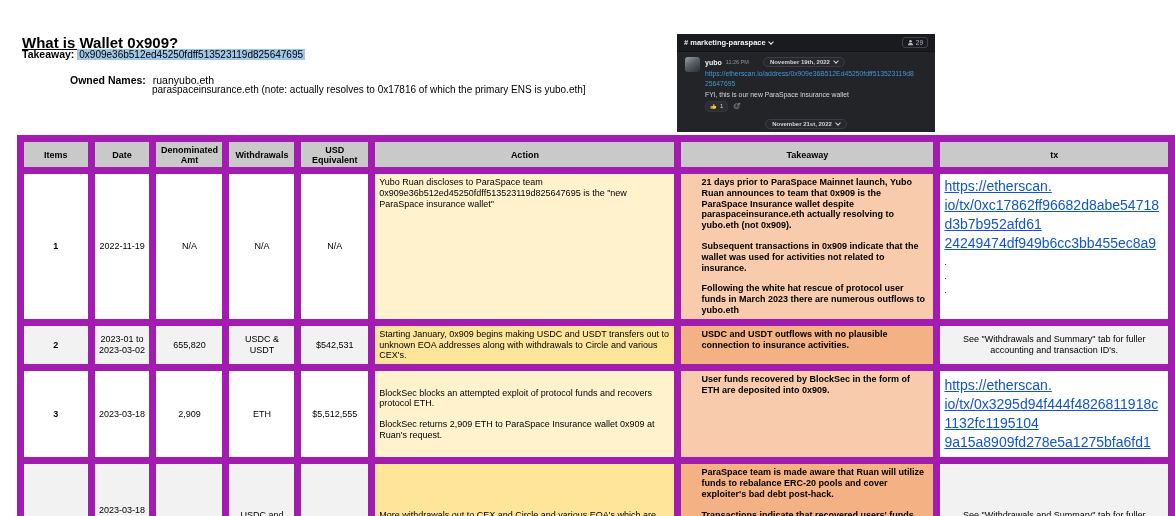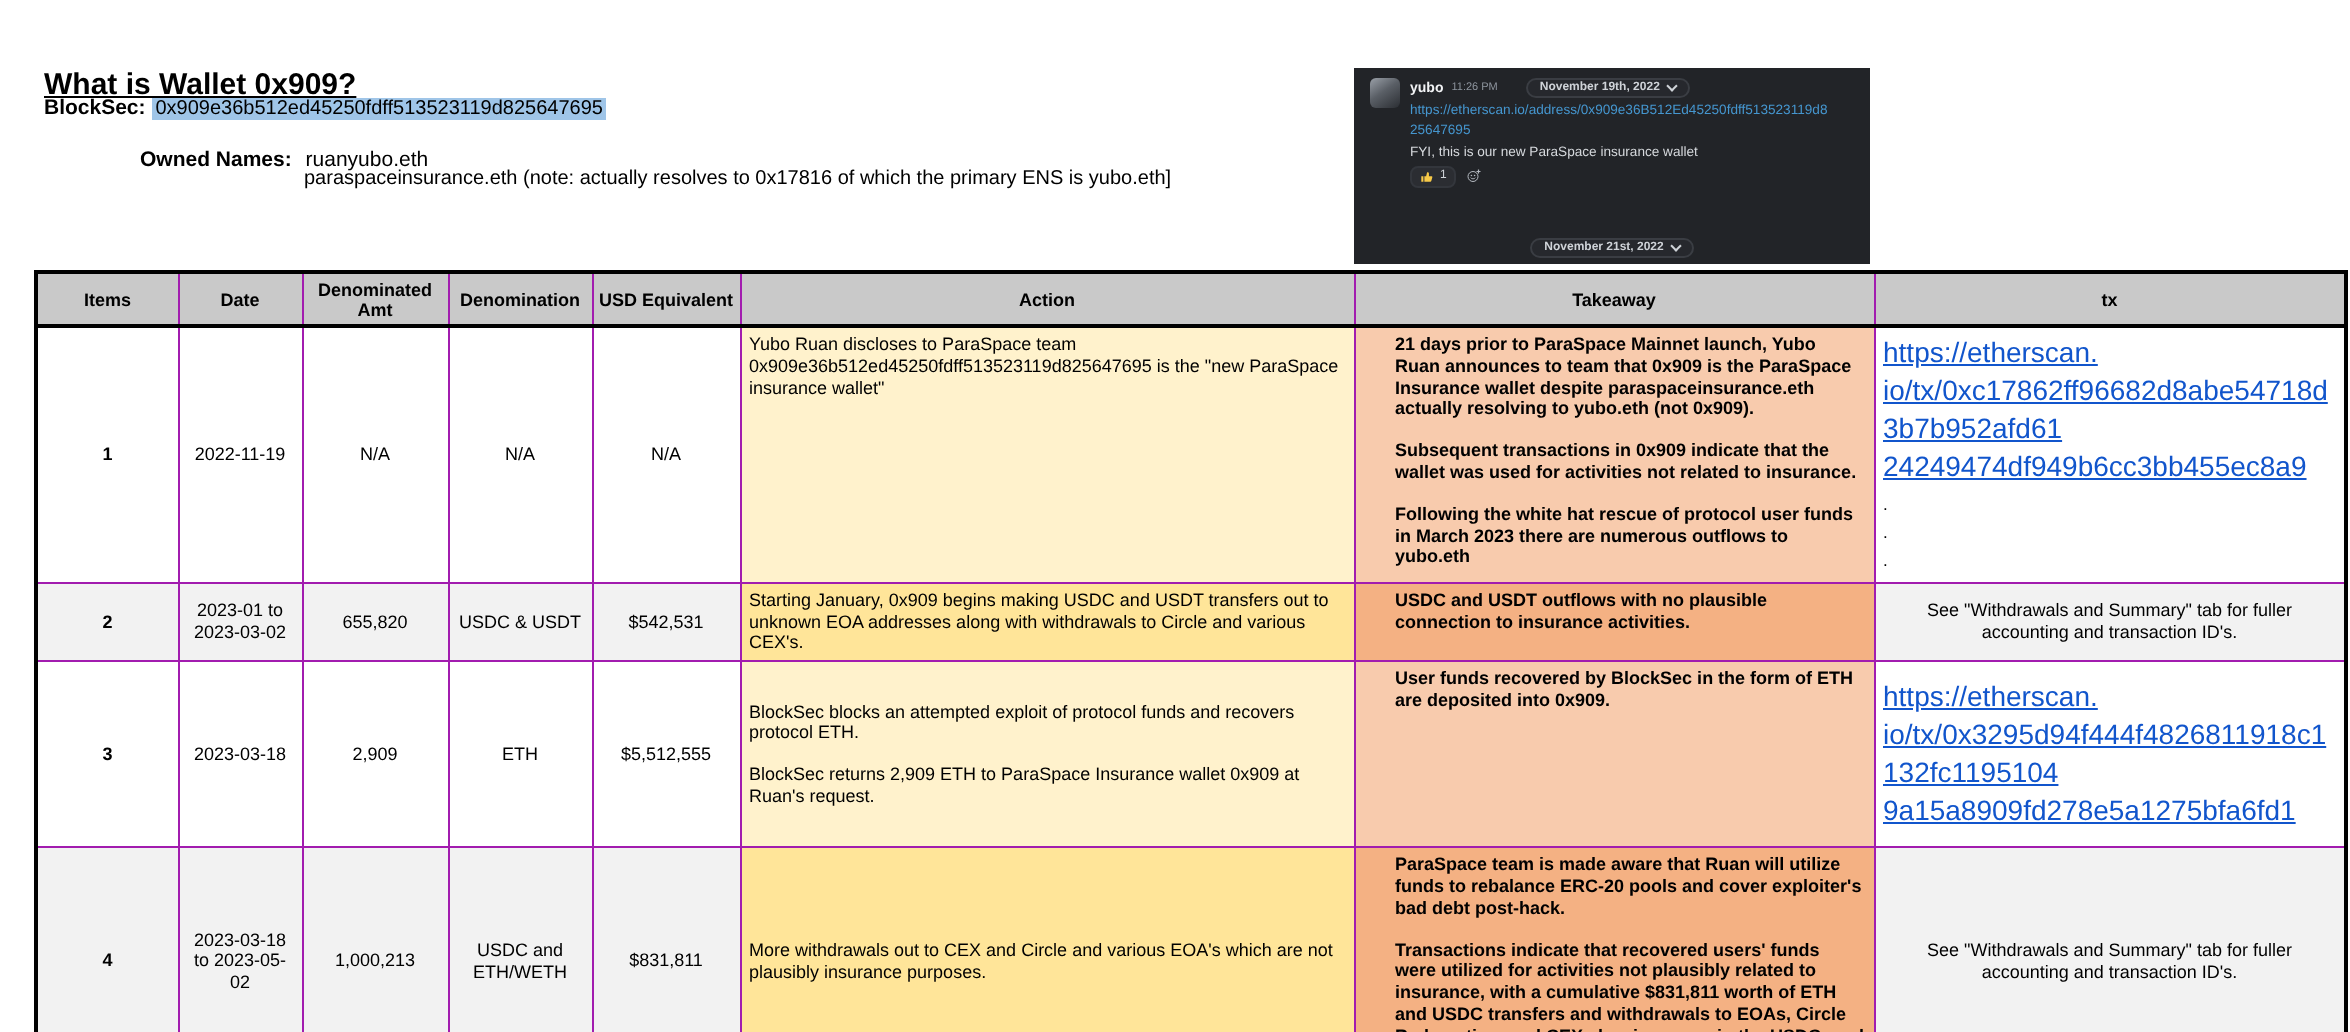--- a/index.html
+++ b/index.html
@@ -26,21 +26,21 @@
   .d-pill{display:inline-flex;align-items:center;background:#26282d;border:1px solid #3a3d43;border-radius:7px;padding:1px 6px;font-size:6px;font-weight:bold;color:#cfd3d8;}
   .d-pill .chev{margin-left:4px;}
   .d-link{font-size:6.8px;color:#4596cf;word-break:break-all;line-height:1.45;margin-top:2px;max-width:212px;}
   .d-msg{font-size:6.8px;color:#d5d8dc;margin-top:2px;}
   .d-reacts{display:flex;align-items:center;gap:5px;margin-top:3px;}
   .react-pill{display:inline-flex;align-items:center;gap:3px;background:#2b2d32;border:1px solid #33363c;border-radius:4px;padding:1px 4px;font-size:6px;color:#cfd3d8;}
   .d-divider{position:absolute;left:0;right:0;bottom:3px;display:flex;justify-content:center;}
   
   .sheet{position:absolute;left:17px;top:135px;}
   table{border-collapse:collapse;table-layout:fixed;border:2px solid #000;}
-  th,td{border:1px solid #a21caf;}
+  th,td{border:7px solid #a21caf;}
   th{background:#c9c9c9;font-size:9px;font-weight:bold;text-align:center;padding:2px 3px;height:21px;border-bottom:2px solid #000;}
   td{font-size:9px;padding:3px 4px;vertical-align:top;line-height:1.2;margin-top:20px;}
   td.mid{vertical-align:middle;text-align:center;}
   td.bold{font-weight:bold;}
   tr.alt td.plain{background:#f2f2f2;}
   td.act{background:#fff2cc;}
   tr.alt td.act{background:#ffe599;}
   td.take{background:#f8cbad;font-weight:bold;padding-left:20px;}
   tr.alt td.take{background:#f4b183;}
   td.txnote{text-align:center;vertical-align:middle;}
@@ -49,30 +49,43 @@
   .dots{white-space:pre-line;font-size:8.5px;line-height:1.7;margin-top:2px;}
   .p + .p{margin-top:10px;}
   td.vmid{vertical-align:middle;}
 </style>
 </head>
 <body>
 
 <h1 class="doc-title">What is Wallet 0x909?</h1>
 
 <div class="hdr-line" style="left:22px;top:48px;">
-  <span class="lbl">BlockSec:</span>
+  <span class="lbl">Takeaway:</span>
   <span class="addr-val" style="">0x909e36b512ed45250fdff513523119d825647695</span>
 </div>
 <div class="hdr-line" style="left:70px;top:74px;">
   <span class="lbl">Owned Names:</span>
   <span style="margin-left:4px;">ruanyubo.eth</span>
 </div>
 <div class="hdr-line" style="left:152px;top:84px;font-size:10px;">paraspaceinsurance.eth (note: actually resolves to 0x17816 of which the primary ENS is yubo.eth]</div>
 
 <div class="discord">
+  <div class="d-head">
+    <span class="d-chan">
+      <span># marketing-paraspace</span>
+      <span class="chev"></span>
+    </span>
+    <span class="d-members">
+      <svg width="7" height="7" viewBox="0 0 16 16">
+          <circle cx="8" cy="5" r="3" fill="#b5bac1"></circle>
+          <path d="M2 14c0-3.3 2.7-5.5 6-5.5s6 2.2 6 5.5z" fill="#b5bac1"></path>
+        </svg>
+      <span>29</span>
+    </span>
+  </div>
   <div class="d-body">
     <div class="avatar"></div>
     <div style="min-width:0;">
       <div class="d-meta">
         <span class="d-user">yubo</span>
         <span class="d-time">11:26 PM</span>
         <span class="d-pill" style="margin-left:10px;">
           <span>November 19th, 2022</span>
           <span class="chev"></span>
         </span>
@@ -114,21 +127,21 @@
     <col style="width:74px">
         <col style="width:307px">
         <col style="width:260px">
         <col style="width:236px">
   </colgroup>
   <thead>
     <tr>
       <th>Items</th>
       <th>Date</th>
       <th>Denominated Amt</th>
-      <th>Denomination</th>
+      <th>Withdrawals</th>
       <th>USD Equivalent</th>
       <th>Action</th>
       <th>Takeaway</th>
       <th>tx</th>
     </tr>
   </thead>
   <tbody>
     <tr class="r1">
       <td class="mid bold plain">1</td>
       <td class="mid plain">2022-11-19</td>

